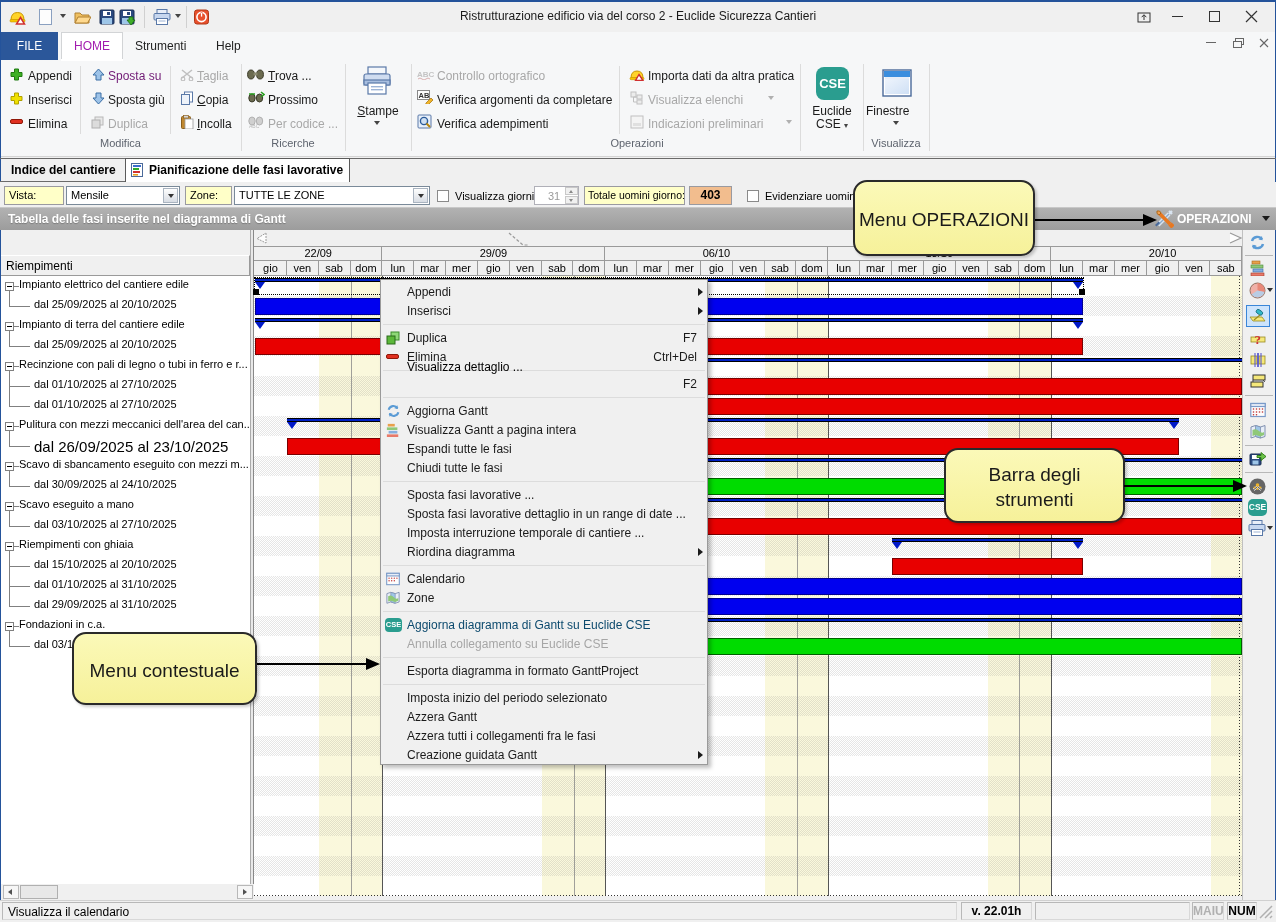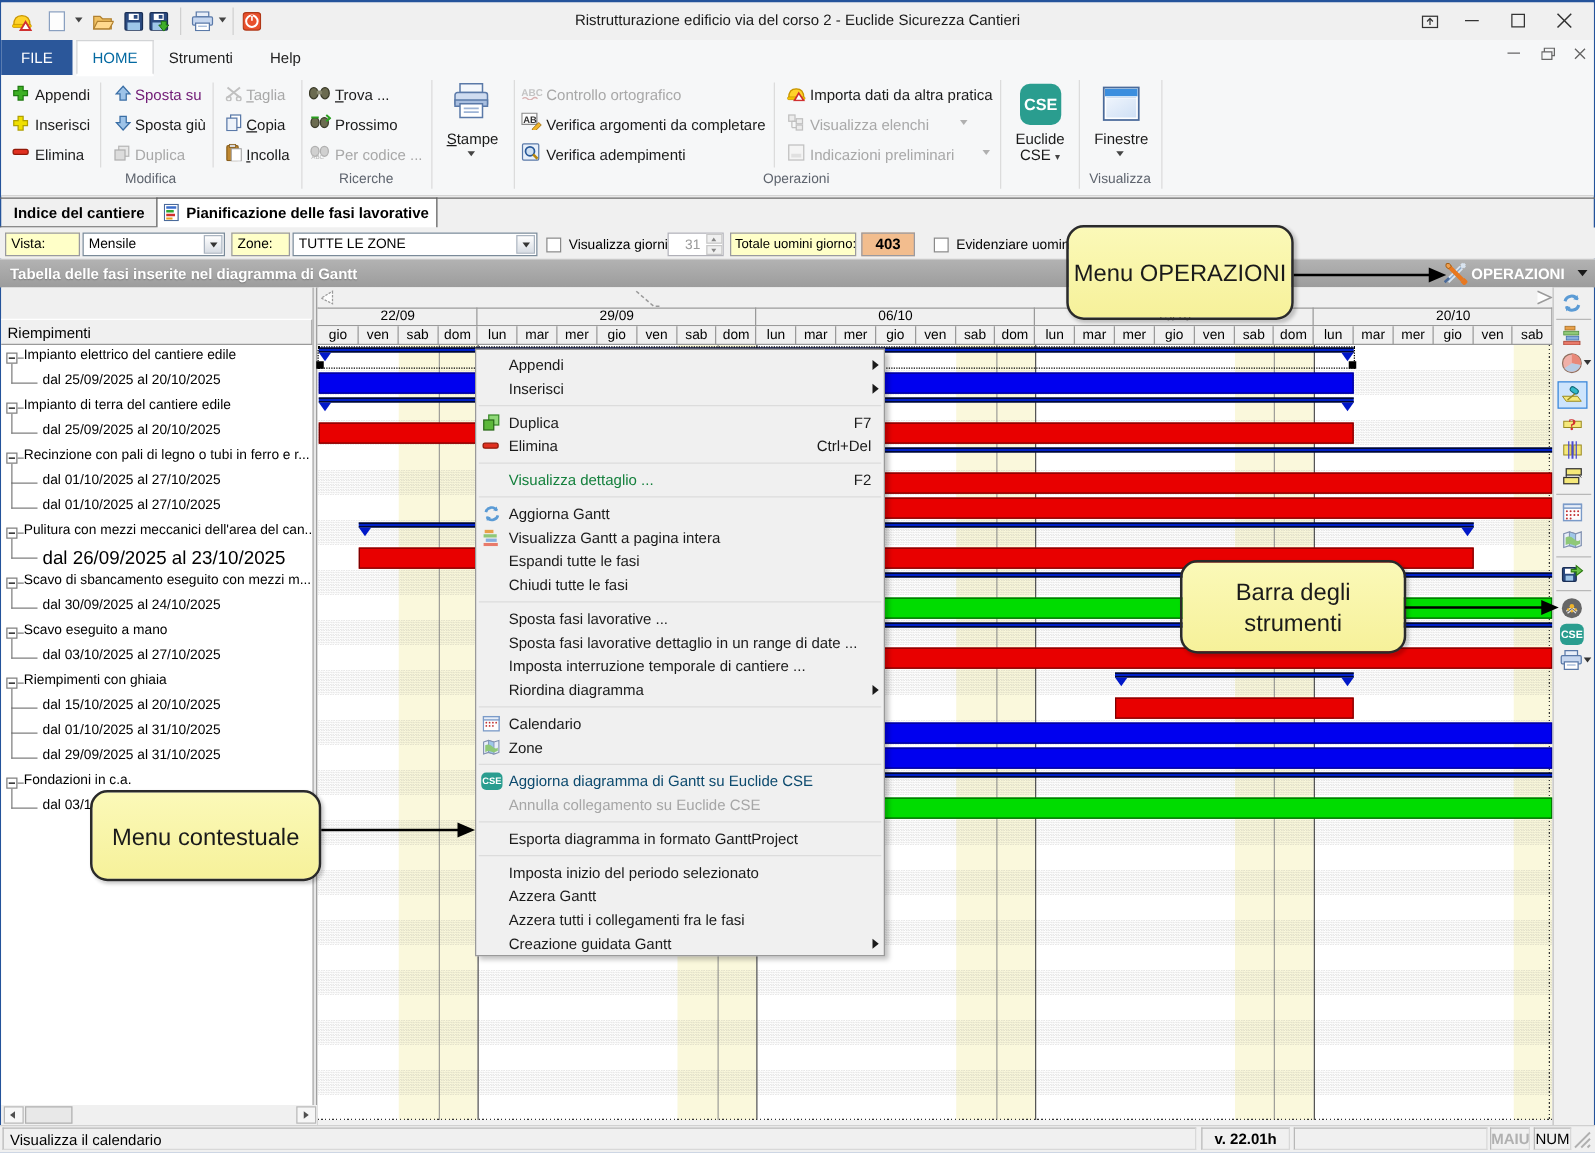--- a/index.html
+++ b/index.html
@@ -70,21 +70,21 @@
   </div>
 <div class="a" style="left:1172px;top:16px;width:11px;height:1px;background:#333"></div>
 <div class="a" style="left:1209px;top:11px;width:11px;height:11px;border:1px solid #333"></div>
 <div class="a" style="left:1245px;top:10px">
     <svg width="13" height="13">
       <path d="M1 1 L12 12 M12 1 L1 12" stroke="#333" stroke-width="1.2"></path>
     </svg>
   </div>
 <div class="a" style="left:1px;top:32px;width:1274px;height:28px;background:#f6f7f8"></div>
 <div class="a" style="left:1px;top:32px;width:57px;height:28px;background:#2b579a;color:#fff;font-size:12px;text-align:center;line-height:28px">FILE</div>
-<div class="a" style="left:61px;top:32px;width:62px;height:28px;background:#fff;border:1px solid #d2d4d6;border-bottom:none;color:#0369a1;font-size:12px;text-align:center;line-height:27px">HOME</div>
+<div class="a" style="left:61px;top:32px;width:62px;height:28px;background:#fff;border:1px solid #d2d4d6;border-bottom:none;color:#a21caf;font-size:12px;text-align:center;line-height:27px">HOME</div>
 <div class="a" style="left:135px;top:39px;font-size:12px;color:#222">Strumenti</div>
 <div class="a" style="left:216px;top:39px;font-size:12px;color:#222">Help</div>
 <div class="a" style="left:1206px;top:42px;width:10px;height:1px;background:#666"></div>
 <div class="a" style="left:1233px;top:38px">
     <svg width="11" height="10">
 <rect x="2.5" y="0.5" width="8" height="6" fill="none" stroke="#666" stroke-width="1"></rect>
 <rect x="0.5" y="3.5" width="8" height="6" fill="#f6f7f8" stroke="#666" stroke-width="1"></rect>
     </svg>
   </div>
 <div class="a" style="left:1259px;top:38px">
@@ -262,21 +262,21 @@
       <path d="M4 11 L28 11" stroke="#d0ddf0"></path>
       <rect x="4" y="12" width="24" height="15" fill="url(#fgr)"></rect>
       <defs>
         <linearGradient id="fgr" x1="0" y1="0" x2="1" y2="1">
           <stop offset="0" stop-color="#eef4fc"></stop>
           <stop offset="1" stop-color="#cfe0f5"></stop>
         </linearGradient>
       </defs>
     </svg>
   </div>
-<div class="a" style="left:866px;top:104px;width:62px;text-align:center;font-size:12px;color:#1a1a1a">Finestre</div>
+<div class="a" style="left:866px;top:104px;width:62px;font-size:12px;color:#1a1a1a">Finestre</div>
 <div class="a" style="left:893px;top:121px;width:0;height:0;border-left:3.5px solid transparent;border-right:3.5px solid transparent;border-top:4px solid #444"></div>
 <div class="a" style="left:0px;top:158px;width:1276px;height:1px;background:#6a6a6a"></div>
 <div class="a" style="left:0px;top:181px;width:125px;height:1px;background:#6a6a6a"></div>
 <div class="a" style="left:11px;top:163px;font-size:12px;font-weight:bold;color:#000">Indice del cantiere</div>
 <div class="a" style="left:125px;top:158px;width:225px;height:24px;background:#fff;border:1px solid #5a5a5a;border-bottom:none"></div>
 <div class="a" style="left:131px;top:163px">
     <svg width="13" height="14">
       <rect x="0.5" y="0.5" width="11" height="13" fill="#fff" stroke="#4a6a9a"></rect>
       <rect x="2" y="2" width="8" height="2" fill="#3b6ecc"></rect>
       <rect x="2" y="5" width="6" height="2" fill="#2fa82f"></rect>
@@ -619,21 +619,21 @@
         <rect x="5" y="1" width="8" height="8" fill="#8fd878" stroke="#3a8a2a"></rect>
         <rect x="1" y="5" width="8" height="8" fill="#5cb83a" stroke="#2a6a1a"></rect>
       </svg>
     </div>
 <div class="a" style="left:26px;top:51px;font-size:12px;color:#1a1a1a;white-space:nowrap">Duplica</div>
 <div class="a" style="left:230px;top:51px;width:86px;text-align:right;font-size:12px;color:#1a1a1a">F7</div>
 <div class="a" style="left:5px;top:74px;width:13px;height:5px;border-radius:2px;background:#e03020;border:1px solid #901808"></div>
 <div class="a" style="left:26px;top:70px;font-size:12px;color:#1a1a1a;white-space:nowrap">Elimina</div>
 <div class="a" style="left:230px;top:70px;width:86px;text-align:right;font-size:12px;color:#1a1a1a">Ctrl+Del</div>
 <div class="a" style="left:2px;top:89.5px;width:322px;height:1px;background:#dcdcdc"></div>
-<div class="a" style="left:26px;top:97px;font-size:12px;color:#15803d;white-space:nowrap">Visualizza dettaglio ...</div>
+<div class="a" style="left:26px;top:80px;font-size:12px;color:#000000;white-space:nowrap">Visualizza dettaglio ...</div>
 <div class="a" style="left:230px;top:97px;width:86px;text-align:right;font-size:12px;color:#1a1a1a">F2</div>
 <div class="a" style="left:2px;top:116.5px;width:322px;height:1px;background:#dcdcdc"></div>
 <div class="a" style="left:5px;top:124px">
       <svg width="15" height="14" viewBox="0 0 17 15">
         <path d="M3 6 A5.5 5.5 0 0 1 13 4.5" fill="none" stroke="#5b9bd5" stroke-width="2.4"></path>
         <path d="M13 1 L13.6 5.2 L9.5 4.4 Z" fill="#5b9bd5"></path>
         <path d="M14 9 A5.5 5.5 0 0 1 4 10.5" fill="none" stroke="#5b9bd5" stroke-width="2.4"></path>
         <path d="M4 14 L3.4 9.8 L7.5 10.6 Z" fill="#5b9bd5"></path>
       </svg>
     </div>
@@ -708,17 +708,17 @@
     <div style="line-height:25px">Menu contestuale</div>
   </div>
 <div class="a" style="left:257px;top:662.5px;width:111px;height:2px;background:#000"></div>
 <div class="a" style="left:366px;top:657.5px;width:0;height:0;border-top:6px solid transparent;border-bottom:6px solid transparent;border-left:14px solid #000"></div>
 <div class="a" style="left:0px;top:900px;width:1276px;height:22px;background:#f0f0f0;border-top:1px solid #d0d0d0"></div>
 <div class="a" style="left:2px;top:902px;width:955px;height:18px;border:1px solid #d8d8d8;border-top-color:#b8b8b8;border-left-color:#b8b8b8;background:#f0f0f0"></div>
 <div class="a" style="left:8px;top:905px;font-size:12px;color:#000">Visualizza il calendario</div>
 <div class="a" style="left:961px;top:902px;width:71px;height:18px;border:1px solid #d8d8d8;border-top-color:#b8b8b8;border-left-color:#b8b8b8;background:#f0f0f0;font-size:12px;font-weight:bold;color:#000;text-align:center;line-height:16px">v. 22.01h</div>
 <div class="a" style="left:1035px;top:902px;width:155px;height:18px;border:1px solid #d8d8d8;border-top-color:#b8b8b8;border-left-color:#b8b8b8;background:#f0f0f0;font-size:12px;font-weight:bold;color:#000;text-align:center;line-height:16px"></div>
 <div class="a" style="left:1192px;top:902px;width:32px;height:18px;border:1px solid #d8d8d8;border-top-color:#b8b8b8;border-left-color:#b8b8b8;background:#f0f0f0;font-size:12px;font-weight:bold;color:#b0b0b0;text-align:center;line-height:16px">MAIU</div>
-<div class="a" style="left:1227px;top:902px;width:30px;height:18px;border:1px solid #d8d8d8;border-top-color:#b8b8b8;border-left-color:#b8b8b8;background:#f0f0f0;font-size:12px;font-weight:normal;color:#000;text-align:center;line-height:16px">NUM</div>
+<div class="a" style="left:1227px;top:902px;width:30px;height:18px;border:1px solid #d8d8d8;border-top-color:#b8b8b8;border-left-color:#b8b8b8;background:#f0f0f0;font-size:12px;font-weight:bold;color:#000;text-align:center;line-height:16px">NUM</div>
 <div class="a" style="left:1258px;top:904px">
     <svg width="16" height="16">
       <path d="M14 2 L2 14 M14 7 L7 14 M14 12 L12 14" stroke="#b0b0b0" stroke-width="1.5"></path>
     </svg>
   </div>
 </body></html>

